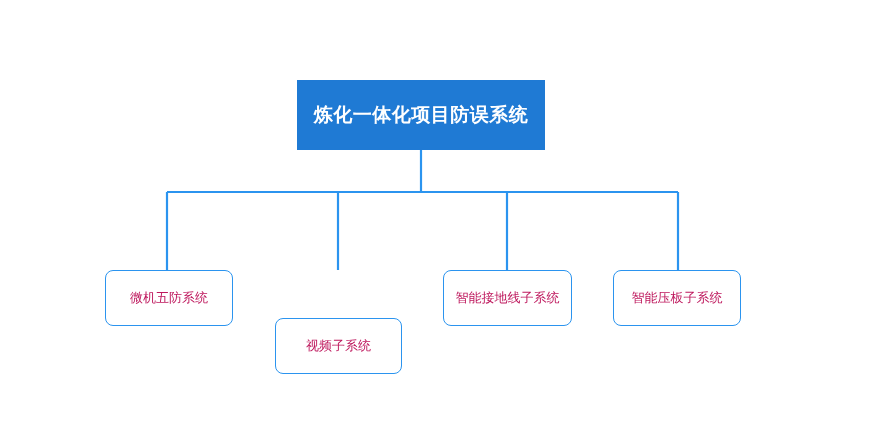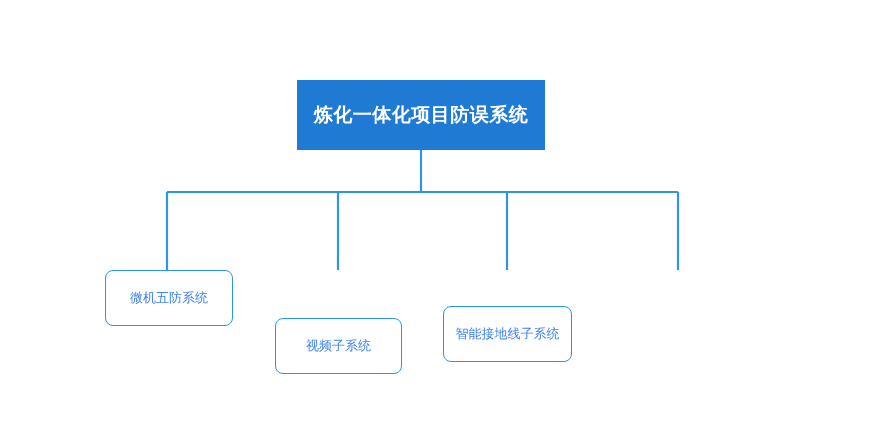--- a/index.html
+++ b/index.html
@@ -43,27 +43,27 @@
     font-size: 19px;
     font-weight: bold;
     letter-spacing: 0.5px;
   }
   .node-child {
     top: 270px;
     height: 56px;
     background: #ffffff;
     border: 1.8px solid #2b94ef;
     border-radius: 8px;
-    color: #3b82f6;
+    color: #be185d;
     font-size: 13px;
     font-weight: normal;
   }
   .child-1 { left: 105px; width: 128px; }
   .child-2 { left: 275px; width: 127px; margin-top: 48px; }
-  .child-3 { left: 443px; width: 129px; margin-top: 36px; }
+  .child-3 { left: 443px; width: 129px; }
   .child-4 { left: 613px; width: 128px; }
 </style>
 </head>
 <body>
 
 <div id="canvas">
 
   <svg id="connectors" viewBox="0 0 870 436" width="870" height="436" xmlns="http://www.w3.org/2000/svg">
     <g fill="none" stroke="#2b94ef" stroke-width="2.2" stroke-linecap="butt">
       <line x1="421" y1="150" x2="421" y2="192"></line>
@@ -76,14 +76,15 @@
   </svg>
 
   <div class="node node-root">炼化一体化项目防误系统</div>
 
   <div class="node node-child child-1">微机五防系统</div>
 
   <div class="node node-child child-2">视频子系统</div>
 
   <div class="node node-child child-3">智能接地线子系统</div>
 
+  <div class="node node-child child-4">智能压板子系统</div>
 
 </div>
 
 </body></html>

